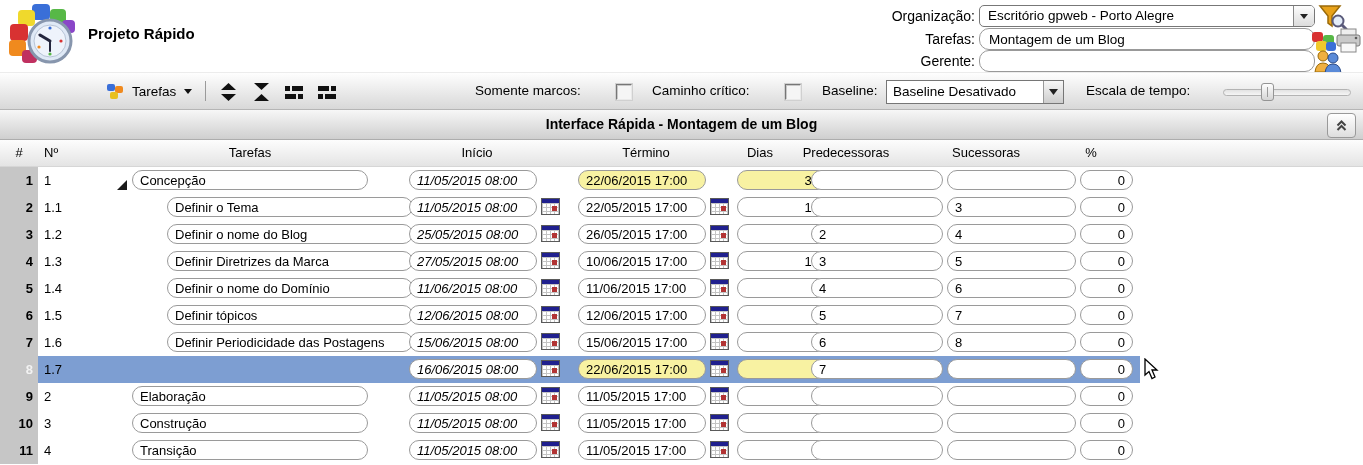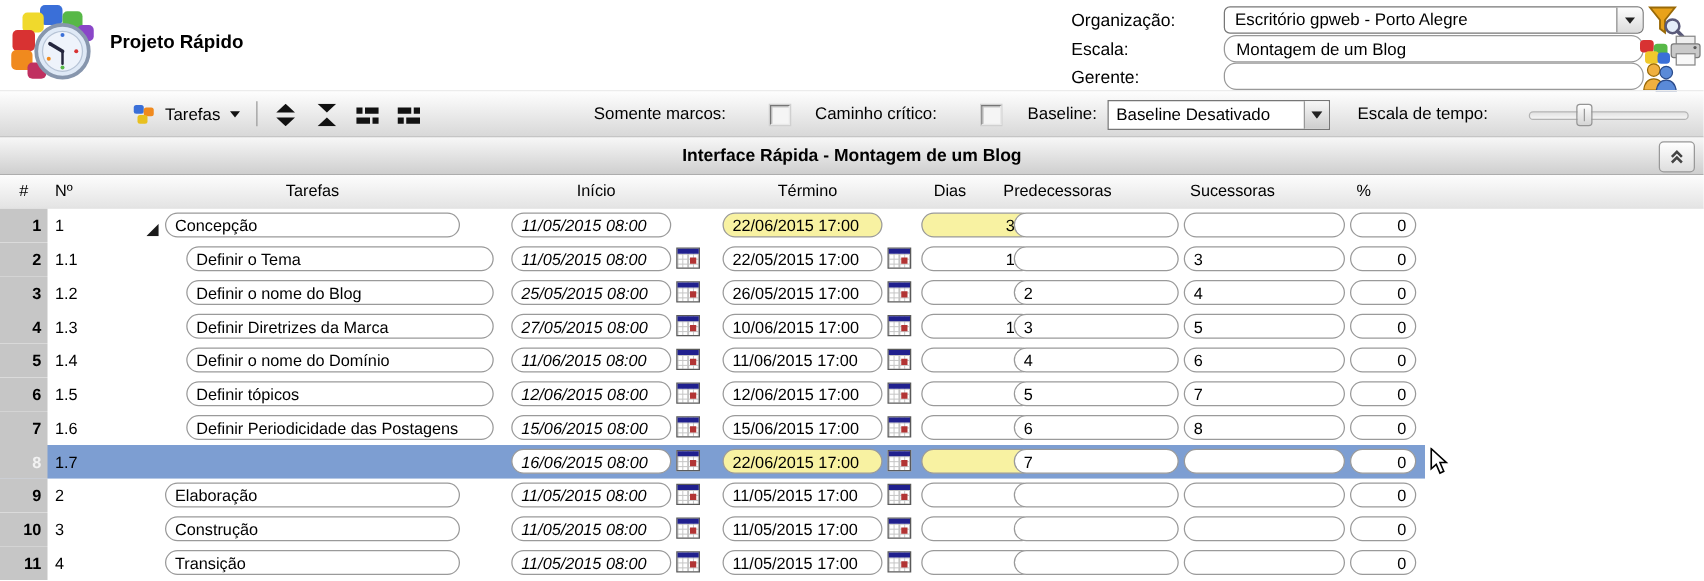--- a/index.html
+++ b/index.html
@@ -3,21 +3,21 @@
 <meta charset="utf-8">
 <style>
   html,body{margin:0;padding:0}
   body{width:1363px;height:465px;position:relative;overflow:hidden;background:#fff;
        font-family:"Liberation Sans","DejaVu Sans",sans-serif;color:#000;}
   
   .topbar{position:absolute;left:0;top:0;width:100%;height:72px;background:#fff;}
   .logo{position:absolute;left:6px;top:2px;}
   .apptitle{position:absolute;left:88px;top:25px;font-size:15px;font-weight:bold;}
   .formrow{position:absolute;right:48px;height:22px;display:flex;align-items:center;gap:4px;}
-  .flabel{width:118px;font-size:14px;white-space:nowrap;}
+  .flabel{width:118px;text-align:right;font-size:14px;white-space:nowrap;}
   .oselect{width:336px;height:22px;border:1px solid #777;border-radius:5px;background:#fff;
            display:flex;align-items:stretch;box-sizing:border-box;overflow:hidden;}
   .oselect .oval{flex:1;font-size:13.5px;padding:2px 8px;white-space:nowrap;overflow:hidden;}
   .oselect .obtn{width:20px;border-left:1px solid #888;background:linear-gradient(#fdfdfd,#dcdcdc);
            display:flex;align-items:center;justify-content:center;}
   .pill{width:336px;height:22px;border:1px solid #999;border-radius:10px;background:#fff;
         font:13.5px "Liberation Sans",sans-serif;padding:0 9px;box-sizing:border-box;outline:none;}
   .cornericon{position:absolute;}
   .chev{width:0;height:0;border-left:4px solid transparent;border-right:4px solid transparent;
         border-top:5px solid #222;}
@@ -70,21 +70,21 @@
       background:var(--row-number-bg,#c6c6c6);font-size:13px;font-weight:bold;
       line-height:27px;text-align:right;padding-right:5px;}
   .row.selected .cell-hash{color:#f2f2f2;}
   .cell-no{position:absolute;left:44px;top:0;width:80px;font-size:13px;line-height:27px;}
   .tree{position:absolute;left:117px;top:9px;width:10px;height:10px;}
   .fld{position:absolute;top:3px;height:20px;box-sizing:border-box;border:1px solid #9a9a9a;
       border-radius:10px;background:#fff;font:13px "Liberation Sans","DejaVu Sans",sans-serif;
       padding:0 7px;color:#000;outline:none;}
   .fld.num{text-align:right;}
   .fld.hl{background:var(--highlight-yellow,#f8f2a2);}
-  .f-task{left:132px;width:236px;} .f-task.l1{left:149px;width:246px;}
+  .f-task{left:132px;width:236px;} .f-task.l1{left:167px;width:246px;}
   .f-inicio{left:409px;width:128px;font-style:italic;}
   .f-termino{left:578px;width:128px;}
   .f-dias{left:737px;width:90px;}
   .f-pred{left:811px;width:132px;}
   .f-suc{left:947px;width:129px;}
   .f-pct{left:1080px;width:53px;}
   .cal{position:absolute;top:4px;width:19px;height:17px;box-sizing:border-box;border:1px solid #5a5a5a;
       background-color:#fff;
       background-image:repeating-linear-gradient(to right,#c4c4c4 0 1px,transparent 1px 4px),
                        repeating-linear-gradient(to bottom,#c4c4c4 0 1px,transparent 1px 4px);
@@ -122,21 +122,21 @@
   <div class="formrow" style="top:5px">
     <span class="flabel">Organização:</span>
     <div class="oselect">
       <span class="oval">Escritório gpweb - Porto Alegre</span>
       <span class="obtn">
           <span class="chev"></span>
         </span>
     </div>
   </div>
   <div class="formrow" style="top:28px">
-    <span class="flabel">Escala:</span>
+    <span class="flabel">Tarefas:</span>
     <input class="pill" value="Montagem de um Blog" style="">
   </div>
   <div class="formrow" style="top:50px">
     <span class="flabel">Gerente:</span>
     <input class="pill" value="" style="">
   </div>
 
   <span class="cornericon" style="left:1318px;top:4px">
     <svg width="30" height="27" viewBox="0 0 30 27">
       <polygon points="2,2 22,2 14,12 14,22 10,19 10,12" fill="#e8a21a" stroke="#9a6a08" stroke-width="1.5"></polygon>

